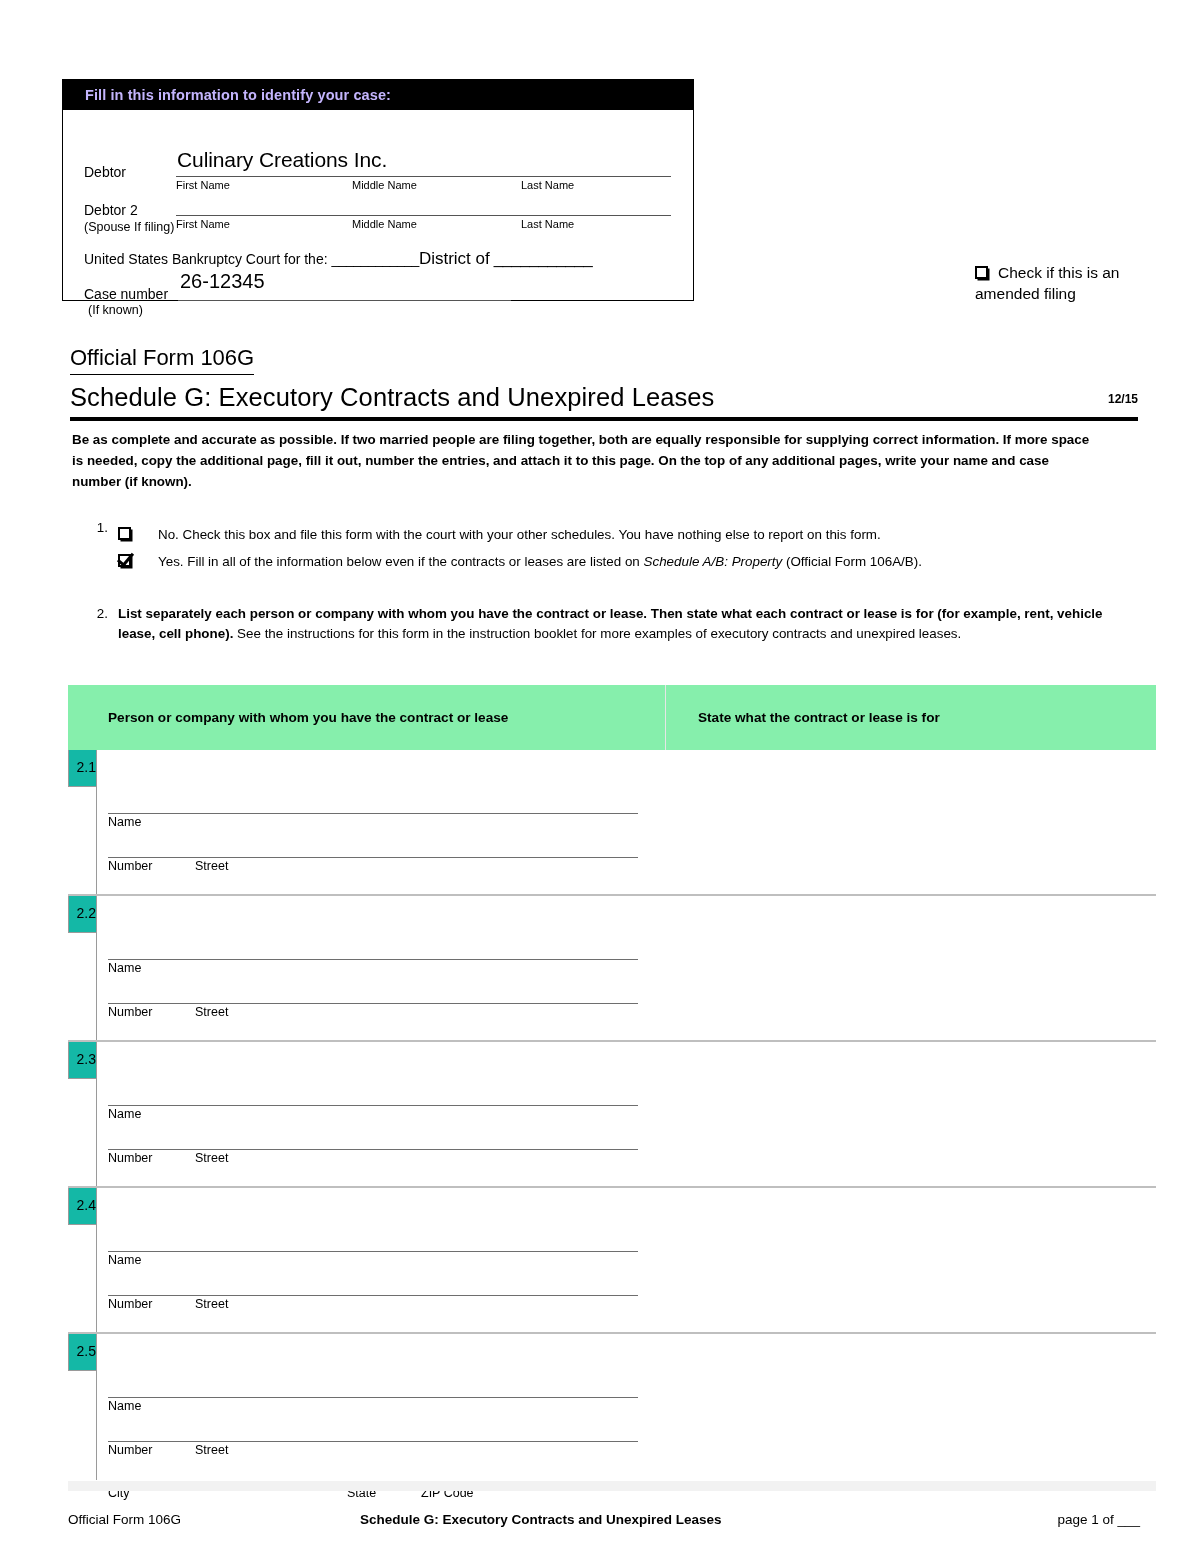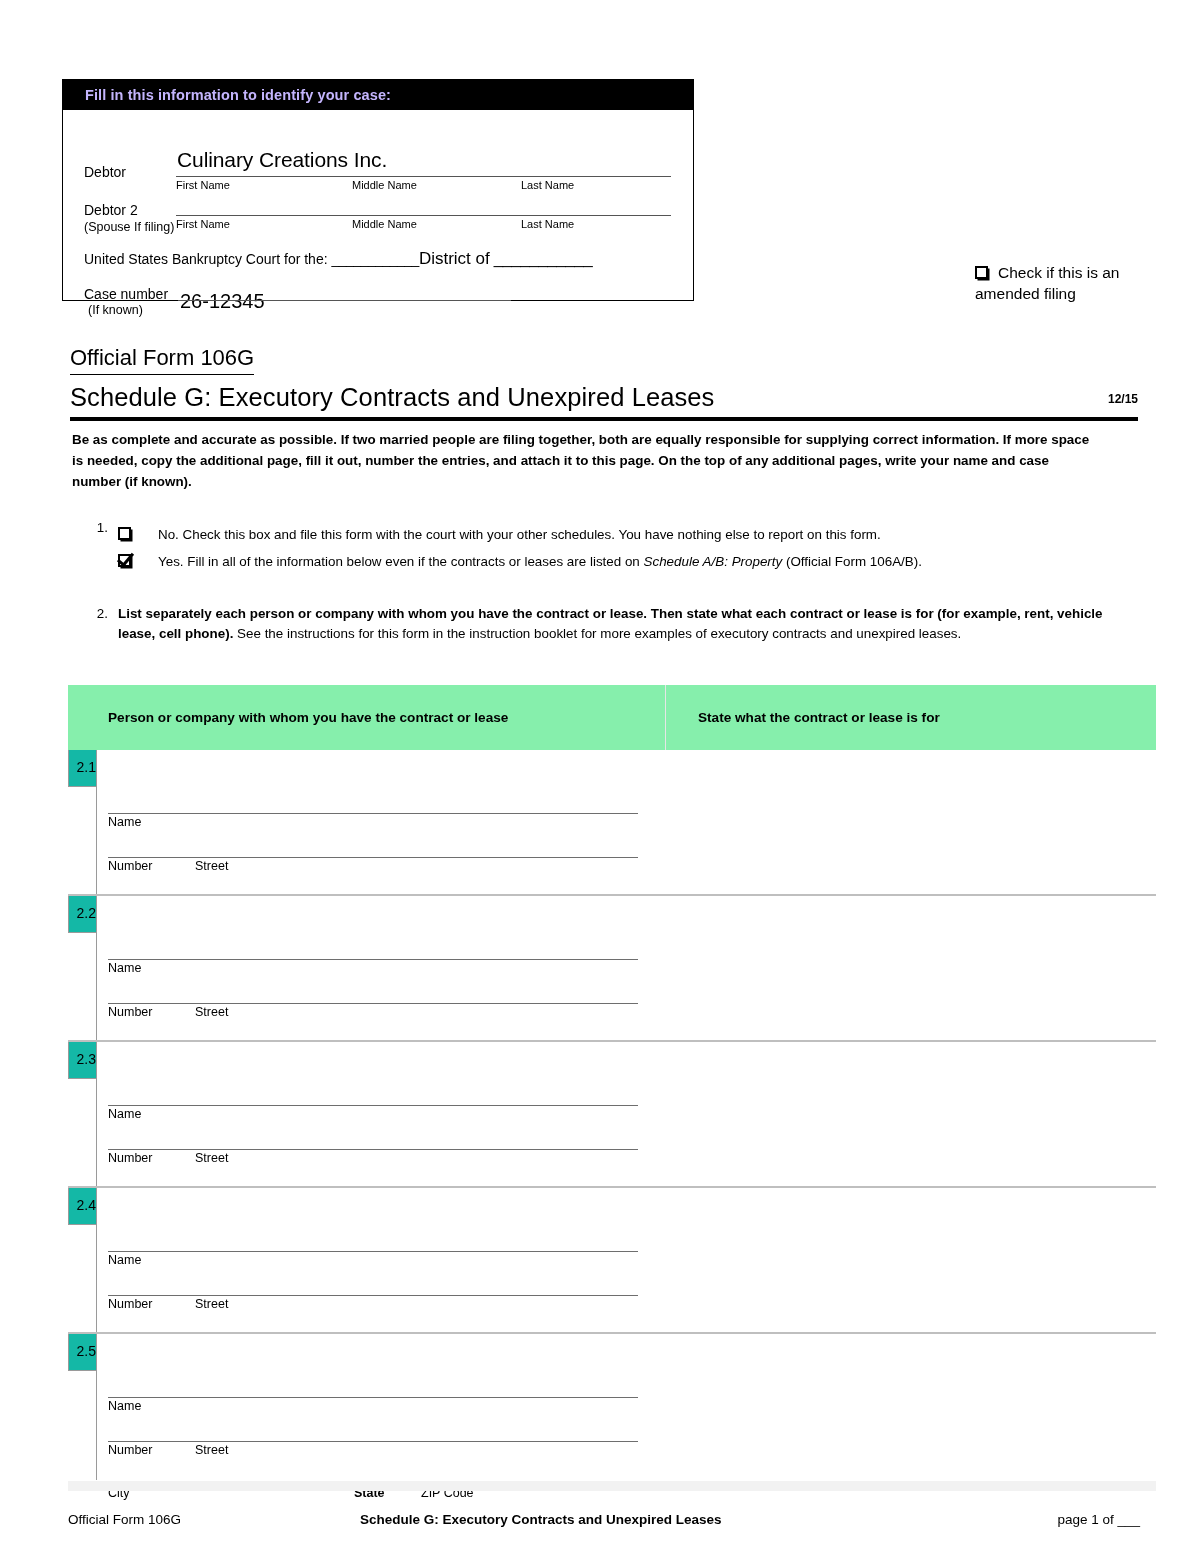--- a/index.html
+++ b/index.html
@@ -77,21 +77,20 @@
   .court-line .district { font-size: 17px; }
 
   .lbl-case {
     position: absolute; left: 21px; top: 176px;
     font-size: 14px; line-height: 16px;
   }
   .lbl-case .sub { font-size: 12.5px; padding-left: 4px; display: block; }
   .case-value {
     position: absolute; left: 117px; top: 160px;
     font-size: 20px;
-    margin-top: 20px;
   }
   .case-line {
     position: absolute; left: 115px; top: 190px;
     width: 333px; border-bottom: 1px solid #555;
   }
 
   
   .amended {
     position: absolute; left: 975px; top: 262px;
     font-size: 15.5px; line-height: 21px; width: 200px;
@@ -226,21 +225,21 @@
     font-size: 12.5px; width: 540px; height: 16px;
   }
   .sub-lbls span { position: absolute; top: 0; }
   .sub-lbls.s1 { top: 65px; }
   .sub-lbls.s2 { top: 109px; }
   .sub-lbls.s3 { top: 152px; }
   .p-name   { left: 0px; }
   .p-number { left: 0px; }
   .p-street { left: 87px; }
   .p-city   { left: 0px; }
-  .p-state  { left: 246px; font-weight: bold; }
+  .p-state  { left: 239px; }
   .p-zip    { left: 313px; }
 
   .tbl-bottom-rule {
     position: absolute;
     left: 68px;
     width: 1088px;
     height: 10px;
     background: #f2f2f2;
   }
 

